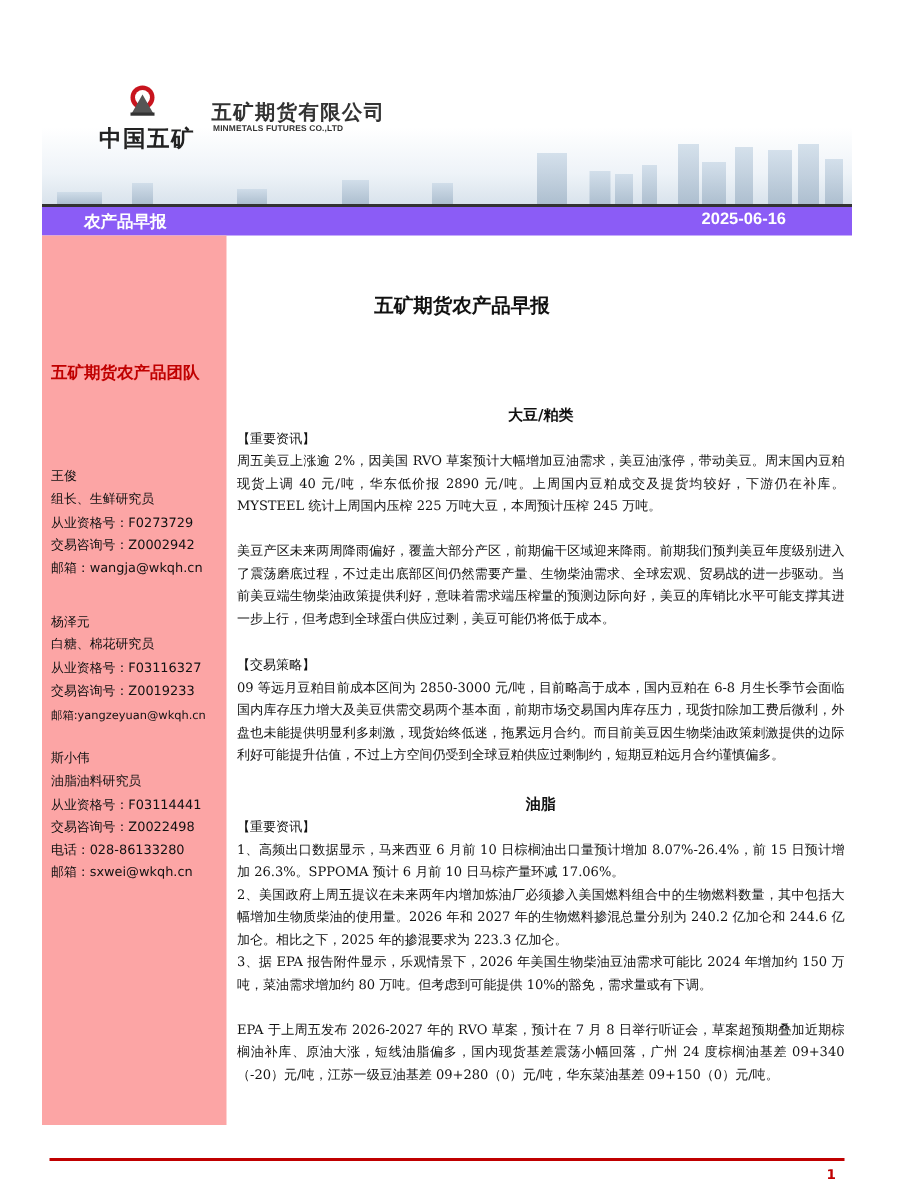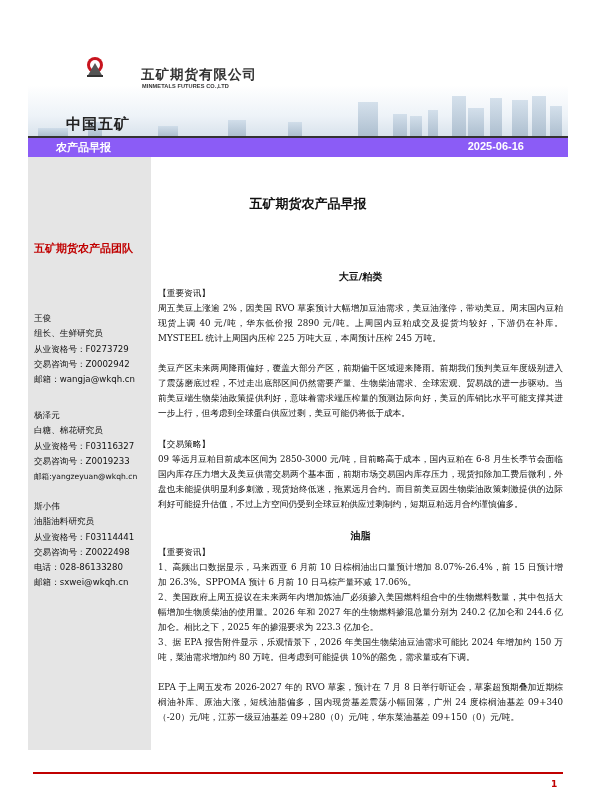--- a/index.html
+++ b/index.html
@@ -4,32 +4,32 @@
 <style>
   html, body { margin:0; padding:0; }
   body { width:612px; height:792px; position:relative; background:#ffffff; overflow:hidden;
          font-family: "DejaVu Serif", "Liberation Serif", serif; color:#111; }
   .header { position:absolute; left:0; top:0; width:612px; height:136px; }
   .skyline { position:absolute; left:28px; top:85px; width:540px; height:51px;
              background:linear-gradient(180deg,#ffffff 0%, #eef3f8 60%, #d9e3ec 100%); }
   .bld { position:absolute; bottom:0; background:linear-gradient(180deg,#c9d8e6,#9fb3c6); opacity:.75; }
   .logo-emblem { position:absolute; left:84px; top:56px; width:22px; height:22px; }
   .logo-cn { position:absolute; left:66px; top:83px; font-family:"DejaVu Sans", sans-serif; font-weight:bold;
-             font-size:15px; letter-spacing:1px; color:#222;margin-top:32px; }
+             font-size:15px; letter-spacing:1px; color:#222; }
   .company-cn { position:absolute; left:141px; top:66px; font-family:"DejaVu Sans", sans-serif; font-weight:bold;
                 font-size:13.5px; letter-spacing:1px; color:#333; }
   .company-en { position:absolute; left:142px; top:83px; font-family:"Liberation Sans", sans-serif; font-weight:bold;
                 font-size:5.6px; color:#333; letter-spacing:.1px; }
   .redbar { position:absolute; left:28px; top:136px; width:540px; height:21px; background:#8b5cf6;
             border-top:2px solid #333; box-sizing:border-box; }
   .redbar .left { position:absolute; left:28px; top:2px; color:#fff; font-family:"DejaVu Sans", sans-serif;
                   font-weight:bold; font-size:11px; }
   .redbar .right { position:absolute; right:44px; top:2px; color:#fff; font-family:Liberation Sans, sans-serif;
                    font-weight:bold; font-size:11px; }
-  .sidebar { position:absolute; left:28px; top:157px; width:123px; height:593px; background:#e5e5e5; }
+  .sidebar { position:absolute; left:28px; top:157px; width:123px; height:593px; background:#fca5a5; }
   .team-title { position:absolute; left:6px; top:84px; color:#c00000; font-family:"DejaVu Sans", sans-serif;
                 font-weight:bold; font-size:11px; }
   .person { position:absolute; left:6px; font-family:"DejaVu Sans", sans-serif; font-size:8.6px; color:#111; line-height:15.3px; }
   .person .name { font-weight:normal; }
   .main-title { position:absolute; left:0; width:508px; text-align:center; top:195px; font-weight:bold;
                 font-size:13px; padding-left:108px; box-sizing:border-box; }
   .content { position:absolute; left:158px; top:0; width:405px; }
   .sec-title { position:absolute; left:0; width:405px; text-align:center; font-weight:bold; font-size:10px; }
   .para { position:absolute; left:0; width:405px; font-size:8.7px; line-height:15px; text-align:justify; }
   .footer-line { position:absolute; left:33px; top:772px; width:530px; height:2px; background:#c00000; }

